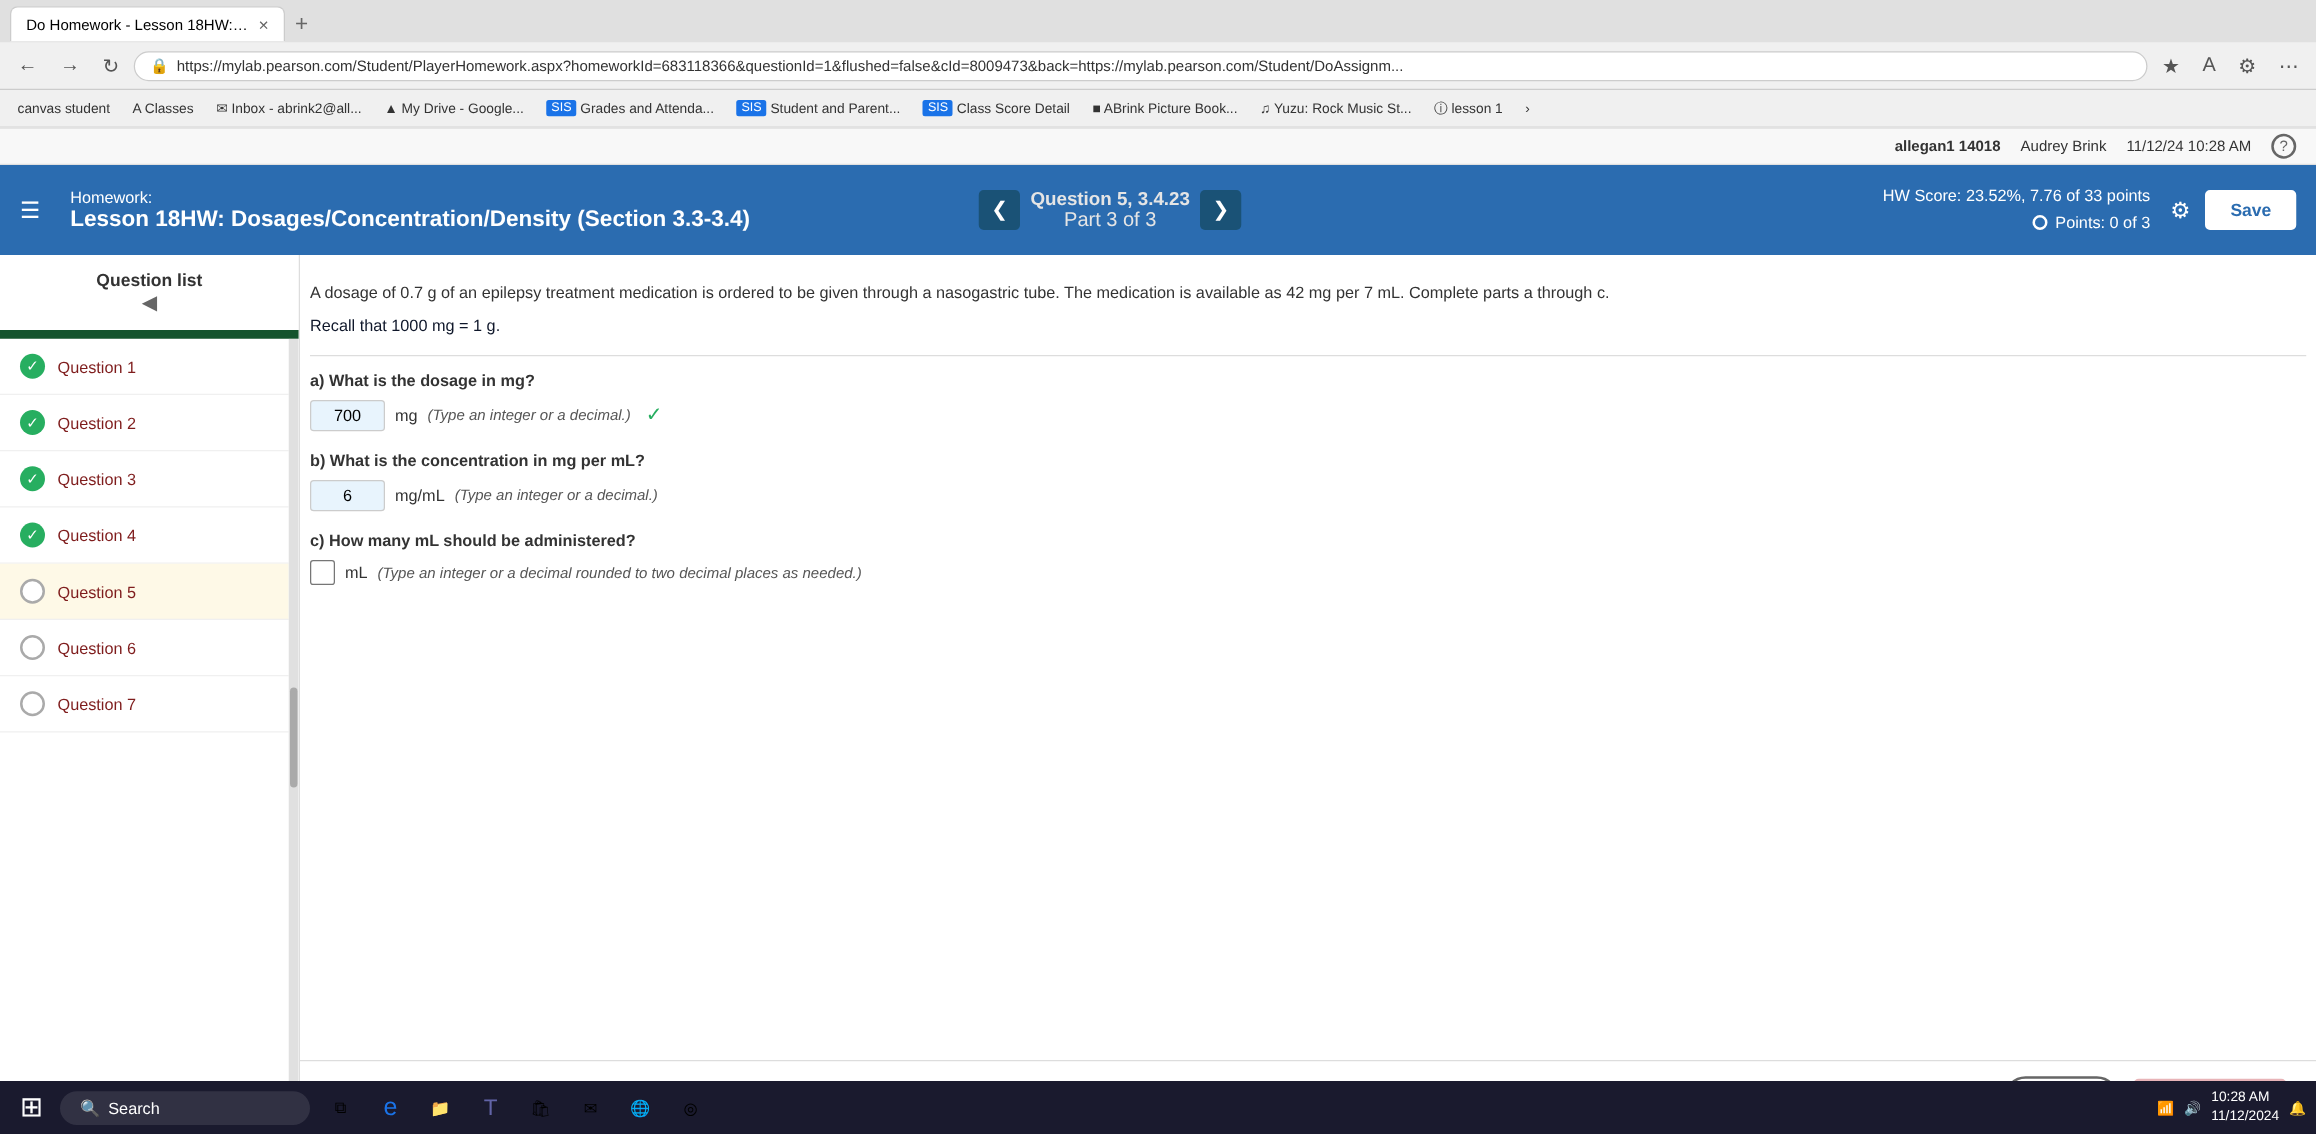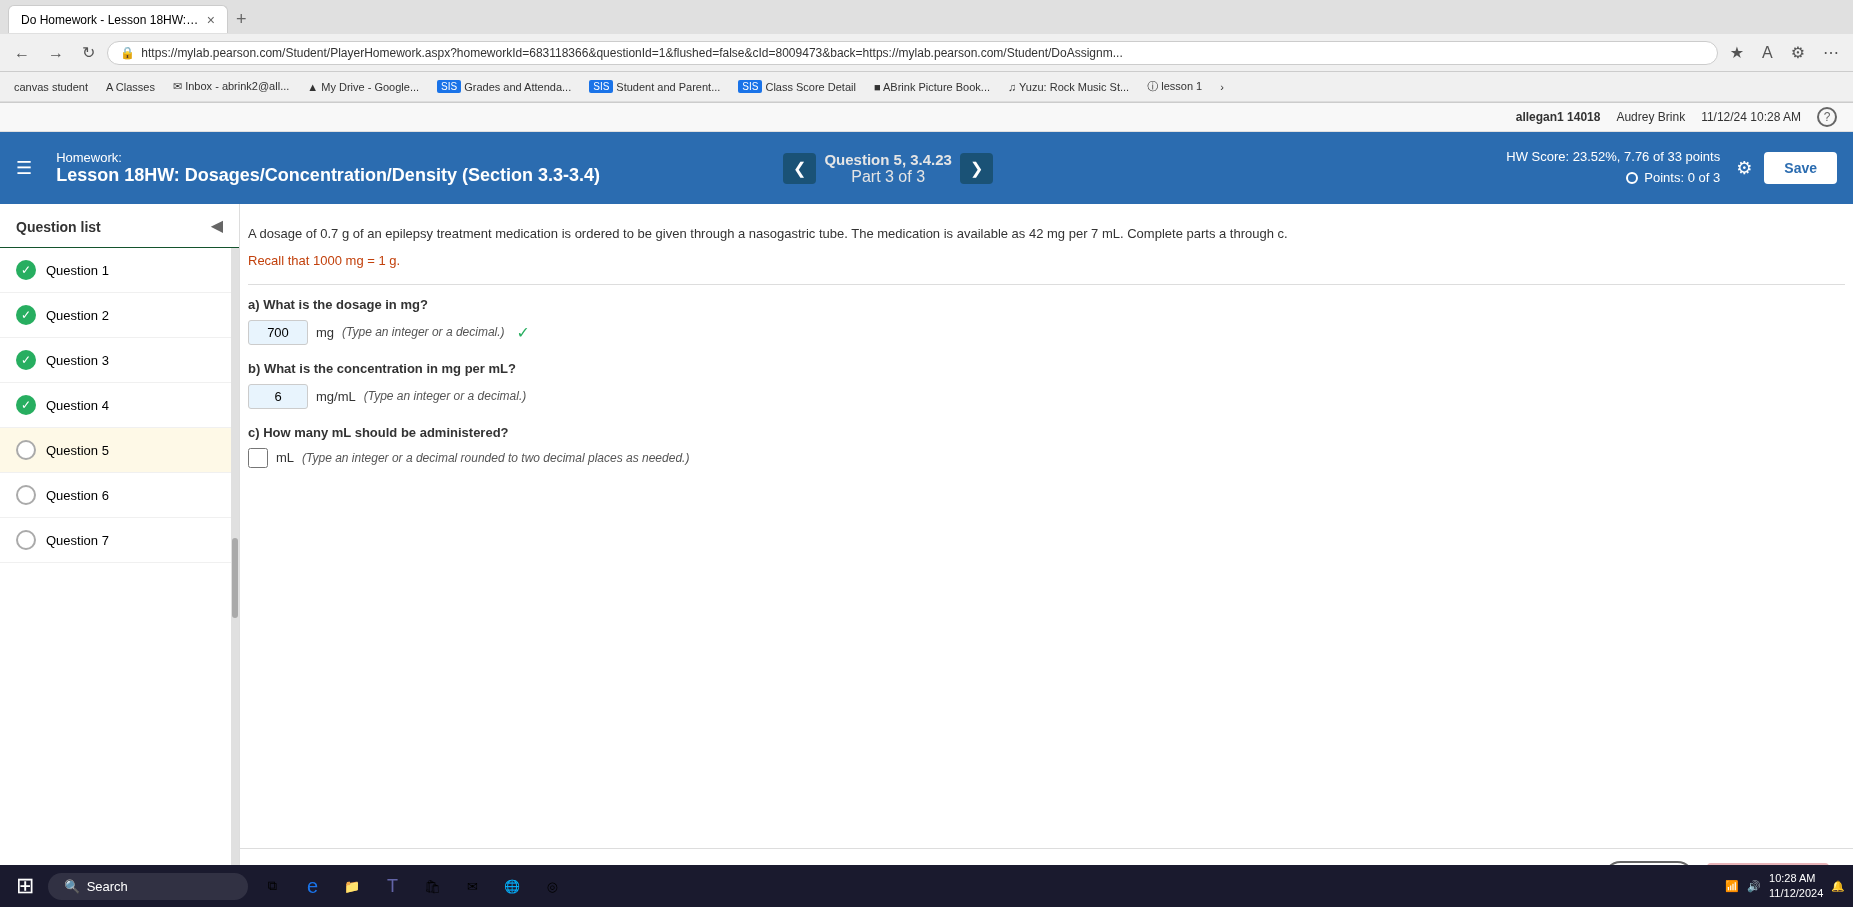--- a/index.html
+++ b/index.html
@@ -42,36 +42,36 @@
 
     
     .user-bar { display: flex; align-items: center; justify-content: flex-end; padding: 4px 16px; background: #f8f8f8; border-bottom: 1px solid #e0e0e0; font-size: 12px; color: #333; gap: 16px; }
     .username { font-weight: bold; }
 
     
     .main-content { display: flex; flex: 1; overflow: hidden; }
 
     
     .sidebar { width: 240px; background: white; border-right: 1px solid #ddd; display: flex; flex-direction: column; overflow: hidden; }
-    .sidebar-header { display: flex; align-items: flex-end; justify-content: space-between; padding: 12px 16px; border-bottom: 1px solid #14532d; }
+    .sidebar-header { display: flex; align-items: center; justify-content: space-between; padding: 12px 16px; border-bottom: 7px solid #14532d; flex-direction: column; }
     .sidebar-title { font-size: 14px; font-weight: bold; color: #333; }
     .sidebar-collapse { cursor: pointer; font-size: 16px; color: #666; }
     .sidebar-list { flex: 1; overflow-y: auto; }
     .sidebar-item { display: flex; align-items: center; gap: 10px; padding: 12px 16px; cursor: pointer; border-bottom: 1px solid #f0f0f0; }
     .sidebar-item.active { background: #fef9e7; }
     .sidebar-item .q-icon { width: 20px; height: 20px; border-radius: 50%; display: flex; align-items: center; justify-content: center; font-size: 12px; flex-shrink: 0; }
     .q-icon.correct { background: #27ae60; color: white; }
     .q-icon.current { border: 2px solid #aaa; background: white; }
     .q-icon.unanswered { border: 2px solid #aaa; background: white; }
-    .sidebar-item-label { font-size: 13px; color: #000000; }
+    .sidebar-item-label { font-size: 13px; color: #7f1d1d; }
 
     
     .question-area { flex: 1; overflow-y: auto; padding: 20px 8px; background: white; position: relative; }
     .question-text { font-size: 13px; line-height: 1.6; color: #333; margin-bottom: 8px; }
-    .recall-text { font-size: 13px; color: #c2410c; margin-bottom: 16px; }
+    .recall-text { font-size: 13px; color: #0f172a; margin-bottom: 16px; }
     .divider { border: none; border-top: 1px solid #ddd; margin: 12px 0; }
 
     .part-label { font-size: 13px; font-weight: bold; color: #333; margin-bottom: 8px; }
     .answer-row { display: flex; align-items: center; gap: 8px; margin-bottom: 16px; }
     .answer-input { border: 1px solid #ccc; border-radius: 3px; padding: 4px 8px; font-size: 13px; width: 60px; background: #e8f4fd; text-align: center; }
     .unit-label { font-size: 13px; color: #333; }
     .hint-text { font-size: 12px; color: #555; font-style: italic; }
     .check-mark { color: #27ae60; font-size: 16px; margin-left: 4px; }
     .bottom-link { color: #2b6cb0; text-decoration: underline; cursor: pointer; font-size: 13px; }
     .clear-btn { background: white; border: 2px solid #666; border-radius: 20px; padding: 8px 20px; font-size: 13px; cursor: pointer; color: #333; }

